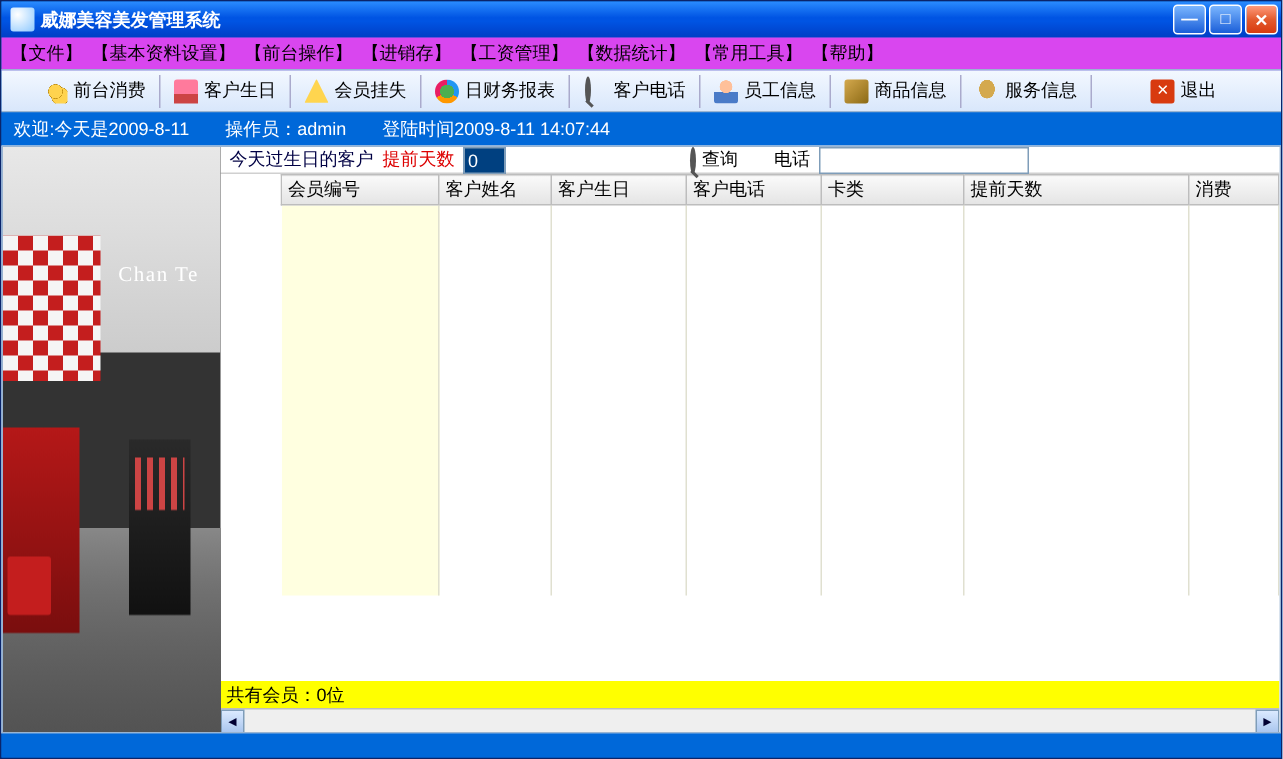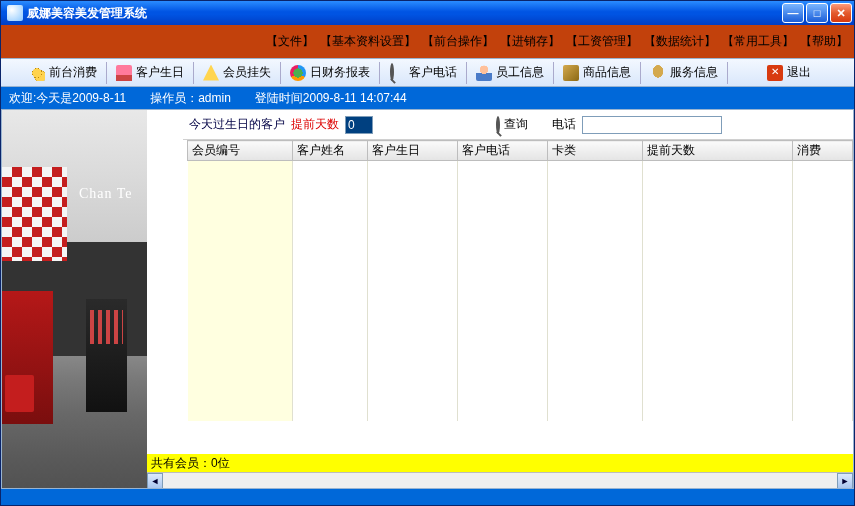--- a/index.html
+++ b/index.html
@@ -8,21 +8,21 @@
 .window { width: 855px; height: 506px; border: 1px solid #0a246a; background: #0068d9; display: flex; flex-direction: column; }
 
 .titlebar { height: 24px; background: linear-gradient(to bottom, #2a8cff 0%, #0054e3 45%, #0054e3 55%, #003ec5 100%); display: flex; align-items: center; padding: 0 2px 0 6px; color: #fff; font-weight: bold; }
 .titlebar .icon { width: 16px; height: 16px; margin-right: 4px; background: radial-gradient(circle at 30% 30%, #fff, #8cc8ff); border-radius: 2px; }
 .titlebar .title { flex: 1; }
 .titlebar .winbtns { display: flex; gap: 2px; }
 .titlebar .winbtn { width: 22px; height: 20px; border-radius: 3px; border: 1px solid #fff; display: flex; align-items: center; justify-content: center; color: #fff; font-weight: bold; font-size: 11px; cursor: default; }
 .winbtn.min, .winbtn.max { background: linear-gradient(to bottom, #7ab6ff, #1b5ed8); }
 .winbtn.close { background: linear-gradient(to bottom, #ff9a7a, #e35b2e, #d83a0f); }
 
-.menubar { height: 34px; background: #c2410c; border-bottom: 1px solid #99b4d1; display: flex; align-items: center; padding: 0 6px; gap: 6px; color: #000; justify-content: flex-end; }
+.menubar { height: 22px; background: #d946ef; border-bottom: 1px solid #99b4d1; display: flex; align-items: center; padding: 0 6px; gap: 6px; color: #000; }
 .menubar span { cursor: default; }
 
 .toolbar { height: 28px; background: linear-gradient(to bottom, #f3f8ff, #d9e7fb); border-bottom: 1px solid #99b4d1; display: flex; align-items: center; padding: 0 20px; }
 .toolbtn { display: flex; align-items: center; height: 24px; padding: 0 8px; gap: 4px; cursor: default; }
 .toolbtn .tbicon { width: 16px; height: 16px; display: inline-block; }
 .toolbar .sep { width: 1px; height: 22px; background: #aac; margin: 0 1px; }
 .toolbar .gap { width: 30px; }
 .ic-coins { background: radial-gradient(circle, #ffd34e 40%, #b8860b 42%, transparent 44%), radial-gradient(circle at 70% 70%, #ffd34e 35%, #b8860b 37%, transparent 39%); }
 .ic-cake { background: linear-gradient(to bottom, #ff7a9c 60%, #c44 62%); border-radius: 2px 2px 0 0; }
 .ic-warn { background: conic-gradient(#ffd54f 0 360deg); clip-path: polygon(50% 0, 0 100%, 100% 100%); }
@@ -47,21 +47,21 @@
   background: repeating-conic-gradient(#c41e1e 0 25%, #f5f5f5 0 50%) 0 0/20px 20px; }
 .salon .sign { position: absolute; top: 20%; right: 10%; color: #fff; font-family: Georgia, serif; font-size: 14px; letter-spacing: 1px; }
 .salon .floor { position: absolute; bottom: 0; left: 0; right: 0; height: 35%; background: linear-gradient(to top, #4a4a4a, #888); transform: perspective(200px) rotateX(50deg); transform-origin: top; }
 .salon .redwall { position: absolute; top: 48%; left: 0; width: 35%; height: 35%; background: linear-gradient(to bottom, #b51818, #7a0e0e); }
 .salon .bench { position: absolute; top: 70%; left: 2%; width: 20%; height: 10%; background: #c41e1e; border-radius: 2px; }
 .salon .shelf { position: absolute; top: 50%; left: 58%; width: 28%; height: 30%; background: linear-gradient(to bottom, #2a2a2a, #111); }
 .salon .shelf::before { content: ''; position: absolute; top: 10%; left: 10%; right: 10%; height: 30%; background: repeating-linear-gradient(90deg, #c44 0 4px, transparent 4px 8px); }
 
 .main { flex: 1; display: flex; flex-direction: column; background: #fff; }
 
-.filterbar { height: 30px; display: flex; align-items: center; padding: 0 6px; gap: 6px; border-bottom: 1px solid #d0d0d0; margin-left: 36px; }
+.filterbar { height: 18px; display: flex; align-items: center; padding: 0 6px; gap: 6px; border-bottom: 1px solid #d0d0d0; }
 .filterbar .lbl1 { color: #004; }
 .filterbar .lbl2 { color: #d00; }
 .filterbar input[type=text] { border: 1px solid #7f9db9; height: 18px; padding: 0 2px; }
 .filterbar .num { width: 28px; background: #004080; color: #fff; text-align: left; padding-left: 2px; }
 .filterbar .phone { width: 140px; }
 .filterbar .sbtn { display: inline-flex; align-items: center; gap: 3px; cursor: default; }
 .filterbar .gap { width: 110px; }
 
 .gridwrap { flex: 1; display: flex; flex-direction: column; overflow: hidden; }
 .grid { flex: 1; overflow: auto; margin-left: 40px; }

